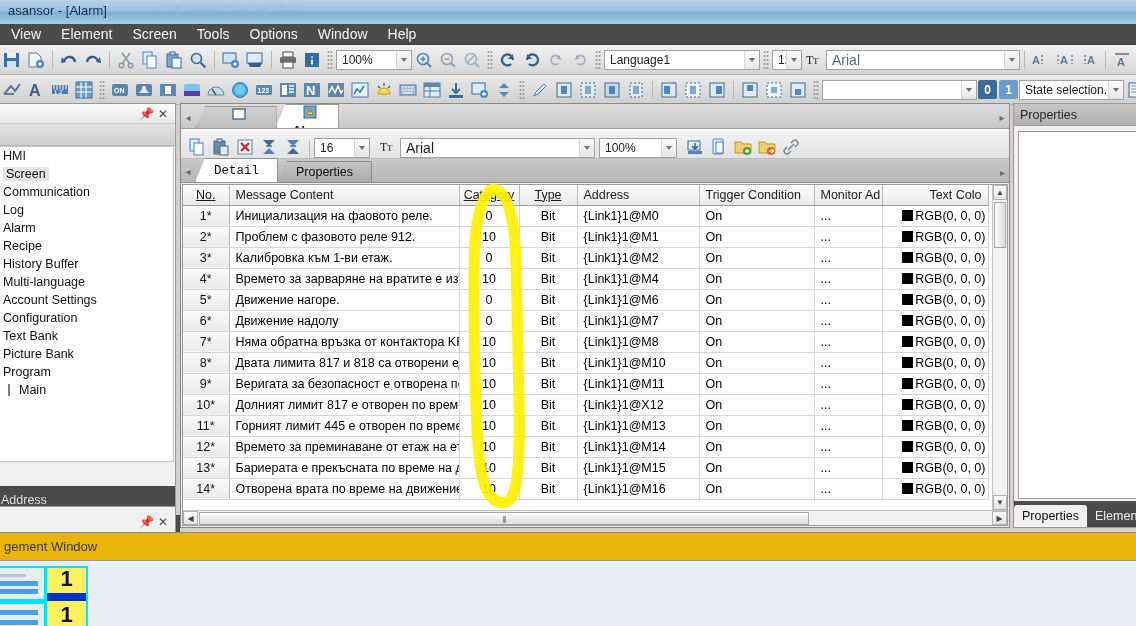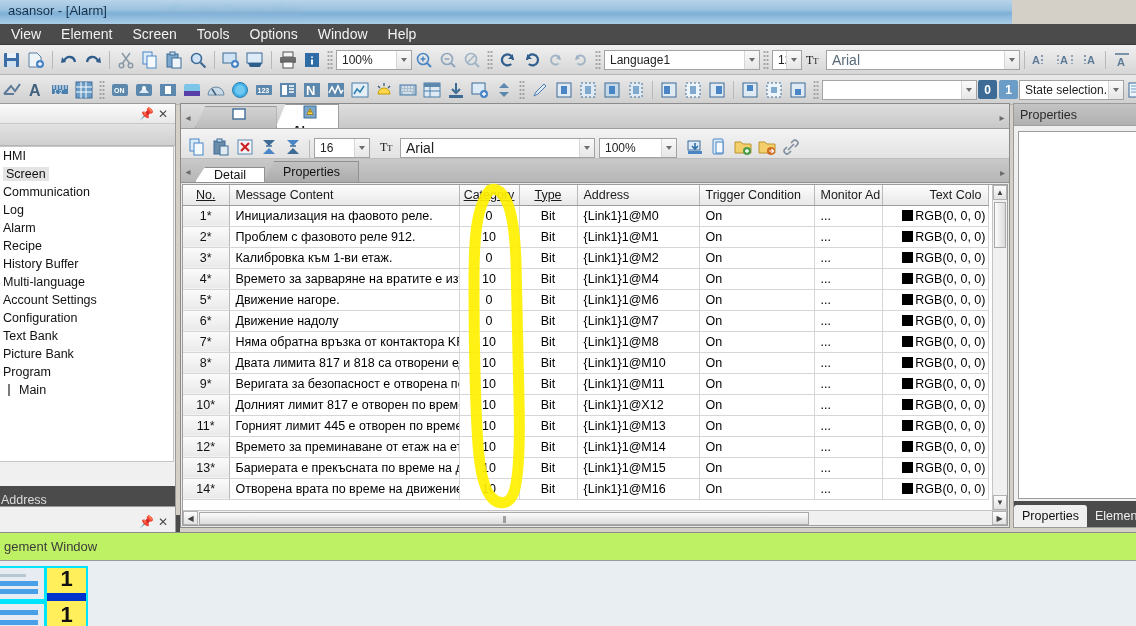--- a/index.html
+++ b/index.html
@@ -7,21 +7,21 @@
     width: 1136px; height: 626px;
     overflow: hidden;
     font-family: "Liberation Sans", sans-serif;
     font-size: 12px;
     background: #d4d0c8;
   }
   .app { position: relative; width: 1136px; height: 626px; }
 
   
   .titlebar {
-    position: absolute; left: 0; top: 0; width: 1012px; height: 24px;
+    position: absolute; left: 0; top: 0; width: 1136px; height: 24px;
     background: linear-gradient(to bottom, #b7d3ea 0%, #9cc3e0 40%, #7fb0d6 55%, #a9cde7 100%);
     overflow: hidden;
   }
   .titlebar .tb-text {
     position: absolute; left: 8px; top: 3px;
     font-size: 13px; color: #17314a;
     font-family: "Liberation Sans", sans-serif;
   }
   .titlebar .tb-blur {
     position: absolute; left: 160px; top: 4px;
@@ -126,21 +126,21 @@
 
   
   .botdock {
     position: absolute; left: -14px; top: 506px; width: 190px; height: 32px;
     background: #f0f0f0; border: 1px solid #9a9a9a;
     display: flex; align-items: center; justify-content: flex-end; padding-right: 4px;
   }
   .botdock .hbtn { width:16px;height:16px;display:flex;align-items:center;justify-content:center;color:#4a4a4a;font-size:12px;}
   .mgmt-bar {
     position: absolute; left: 0; top: 532px; width: 1136px; height: 28px;
-    background: #bef264; border-top: 1px solid #8d8d8d;
+    background: #eab308; border-top: 1px solid #8d8d8d;
     display: flex; align-items: center;
     color: #3b3b3b; font-size: 13px;
   }
   .mgmt-bar span { padding-left: 4px; }
   .mgmt-area {
     position: absolute; left: 0; top: 560px; width: 1136px; height: 66px;
     background: #e9eef2; border-top: 1px solid #9a9a9a;
   }
   .thumb {
     position: absolute; left: -18px; top: 5px; width: 106px; height: 62px;
@@ -198,21 +198,21 @@
     display: flex; align-items: flex-end; border-bottom: 1px solid #8f8f8f;
     position: relative;
   }
   .itab {
     height: 21px; padding: 0 18px; font-size: 12.5px; color: #111;
     display: flex; align-items: center; cursor: default;
     background: linear-gradient(to bottom,#c2c2c2,#ababab);
     border: 1px solid #8f8f8f; border-bottom: none; margin-right: -1px;
     clip-path: polygon(10px 0, 100% 0, 100% 100%, 0 100%);
   }
-  .itab.active { background: #fff; height: 15px; z-index: 2; }
+  .itab.active { background: #fff; height: 24px; z-index: 2; font-family: Liberation Mono, monospace; }
   .itab-right-chev { position: absolute; right: 4px; bottom: 4px; color:#6b6b6b; font-size:10px;}
 
   
   .gridwrap {
     position: absolute; left: 1px; top: 80px; right: 1px; bottom: 1px;
     background: #fff; border: 1px solid #9d9d9d; overflow: hidden;
   }
   table.grid { border-collapse: collapse; table-layout: fixed; width: 805px; }
   table.grid th {
     height: 20px; background: linear-gradient(to bottom,#fdfdfd,#e8e8e8);

